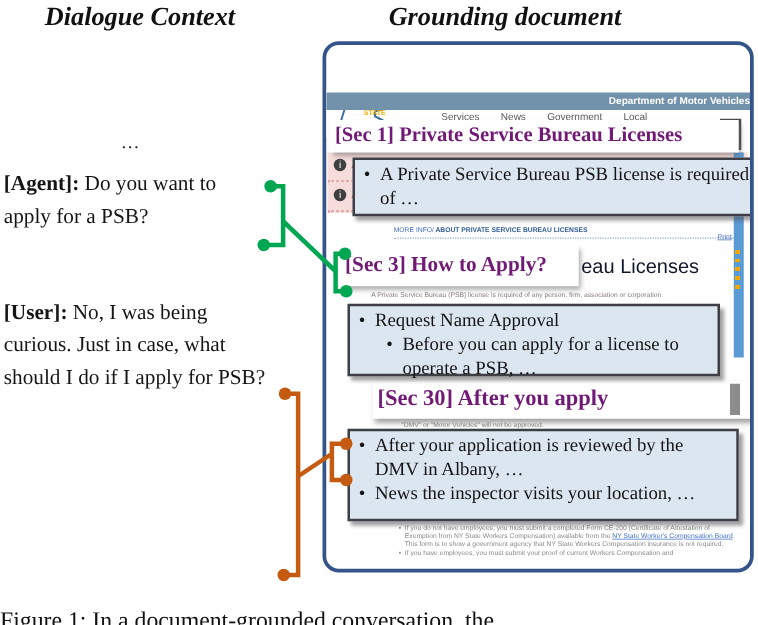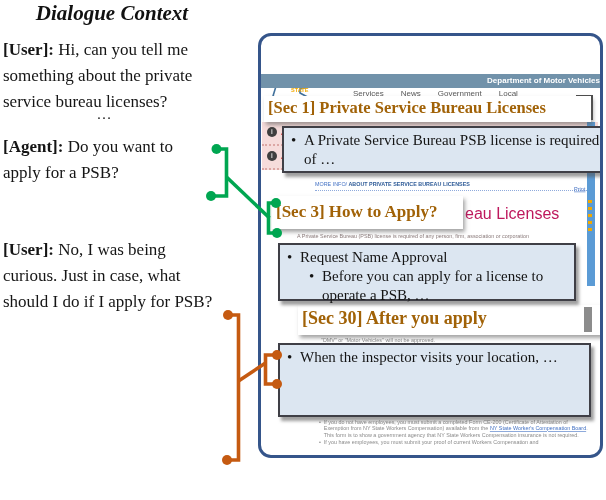--- a/index.html
+++ b/index.html
@@ -26,21 +26,21 @@
   #logo-text{position:absolute;left:30px;top:6px;font-family:"Liberation Sans",sans-serif;
              font-size:9px;line-height:8px;font-weight:bold;color:#F2A900;
              transform:scale(.62);transform-origin:0 0;}
   #nav{position:absolute;left:92px;top:17px;display:flex;gap:17px;
        font-family:"Liberation Sans",sans-serif;font-size:8px;color:#595959;}
   #dmv-bar{position:absolute;left:0;top:38px;width:100%;height:14px;background:#7192AA;
            font-family:"Liberation Sans",sans-serif;font-size:8px;font-weight:bold;
            color:#fff;line-height:14px;padding-left:10px;box-sizing:border-box;text-align:right;}
 
   .sec-heading{position:absolute;background:#fff;font-weight:bold;font-size:17px;
-               color:#a16207;box-shadow:2px 3px 4px rgba(90,90,90,.55);
+               color:#701a75;box-shadow:2px 3px 4px rgba(90,90,90,.55);
                padding:2px 4px;box-sizing:border-box;white-space:nowrap;z-index:4;}
   #sec1-heading{left:3px;top:60px;width:327px;height:26px;font-size:16.5px;}
   #sec3-heading{left:11px;top:160px;width:191px;height:33px;padding-top:6px;}
   #sec30-heading{left:1px;top:269px;width:332px;height:30px;font-size:18px;padding-top:3px;margin-left:36px;}
 
   .gray-frag{position:absolute;background:#595959;z-index:3;}
   #sec1-frag{left:315px;top:59px;width:17px;height:25px;background:#4d4d4d;}
   #sec30-scroll-frag{left:323px;top:271px;width:8px;height:25px;background:#8c8c8c;z-index:5;}
 
   .alert-row{position:absolute;left:1px;width:336px;height:22px;background:#F6DCDB;
@@ -68,21 +68,21 @@
   .tiny{font-family:"Liberation Sans",sans-serif;font-size:9px;color:#8a8a8a;
         transform:scale(.6);transform-origin:0 0;white-space:nowrap;}
   #more-info{position:absolute;left:54px;top:145px;color:#4472C4;z-index:2;}
   #more-info b{color:#2E5B97;}
   #more-info-rule{position:absolute;left:54px;top:154px;width:276px;
                   border-bottom:1px dotted #8faadc;z-index:2;}
   #print-link{position:absolute;left:313px;top:150px;color:#4472C4;text-decoration:underline;
               font-family:"Liberation Sans",sans-serif;font-size:9px;
               transform:scale(.62);transform-origin:0 0;z-index:2;}
   #gray-heading{position:absolute;left:204px;top:169px;font-family:"Liberation Sans",sans-serif;
-                font-size:16px;color:#be185d;z-index:2;white-space:nowrap;}
+                font-size:16px;color:#0f172a;z-index:2;white-space:nowrap;}
   #sec3-sub{position:absolute;left:36px;top:197px;z-index:2;color:#8a7a7a;}
   #sec30-sub{position:absolute;left:60px;top:301px;z-index:2;color:#8a8a8a;}
 
   #scroll-strip{position:absolute;left:326px;top:86px;width:8px;height:164px;
                 background:#5B9BD5;z-index:2;}
   #scroll-strip .marks{position:absolute;left:1px;top:78px;width:4px;height:34px;
       background:repeating-linear-gradient(#F2A900 0 3px, transparent 3px 7px);}
 
   #fine-print{position:absolute;left:58px;top:383px;width:452px;white-space:normal;
               line-height:11px;z-index:2;}
@@ -95,24 +95,22 @@
 
   #caption{position:absolute;left:0;top:486px;width:606px;height:14px;overflow:hidden;
            font-size:19px;color:#111;white-space:nowrap;}
 </style>
 </head>
 <body>
 
 <div id="stage">
 
   <div class="title" id="title-left">Dialogue Context</div>
-
-  <div class="turn" style="top:37px;width:228px;">
-    <b>[User]:</b><span> Hi, can you tell me something about the private service bureau licenses?</span>
-  </div>
+  <div class="title" id="title-right">Grounding document</div>
+
   <div id="ellipsis">…</div>
   <div class="turn" style="top:134px;width:205px;">
     <b>[Agent]:</b><span> Do you want to apply for a PSB?</span>
   </div>
   <div class="turn" style="top:192px;width:215px;margin-top:45px;">
     <b>[User]:</b><span> No, I was being curious. Just in case, what should I do if I apply for PSB?</span>
   </div>
 
   <div id="panel">
     <div class="inner">
@@ -166,21 +164,22 @@
           <li class="nested">Before you can apply for a license to operate a PSB, …</li>
         </ul>
       </div>
 
       <div class="sec-heading" id="sec30-heading">[Sec 30] After you apply</div>
       <div id="sec30-scroll-frag" class="gray-frag"></div>
       <div id="sec30-sub" class="tiny">"DMV" or "Motor Vehicles" will not be approved.</div>
 
       <div class="blue-box" id="sec30-box">
         <ul>
-          <li>When the inspector visits your location, …</li>
+          <li>After your application is reviewed by the DMV in Albany, …</li>
+          <li>News the inspector visits your location, …</li>
         </ul>
       </div>
 
       <div id="fine-print" class="tiny">
         <span class="b"><span>If you do not have employees, you must submit a completed Form CE-200 (Certificate of Attestation of Exemption from NY State Workers Compensation) available from the </span><span class="lk">NY State Worker's Compensation Board</span><span>. This form is to show a government agency that NY State Workers Compensation insurance is not required.</span></span>
         <span class="b">If you have employees, you must submit your proof of current Workers Compensation and</span>
       </div>
 
       <div id="scroll-strip">
           <div class="marks"></div>
@@ -207,13 +206,14 @@
       <path d="M277,355 L265.5,355 L265.5,384 L277,384"></path>
     </g>
     <g fill="#C55A11" stroke="none">
       <circle cx="228" cy="315" r="5"></circle>
         <circle cx="227" cy="460" r="5"></circle>
       <circle cx="277" cy="355" r="5"></circle>
         <circle cx="277" cy="384" r="5"></circle>
     </g>
   </svg>
 
+  <div id="caption">Figure 1: In a document-grounded conversation, the</div>
 </div>
 
 </body></html>

